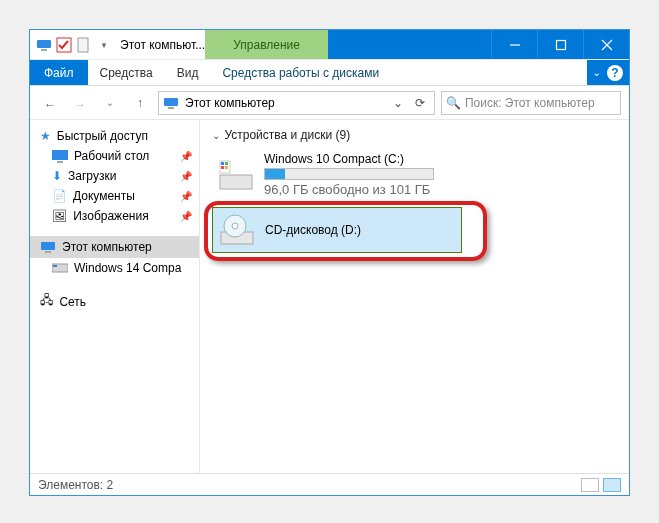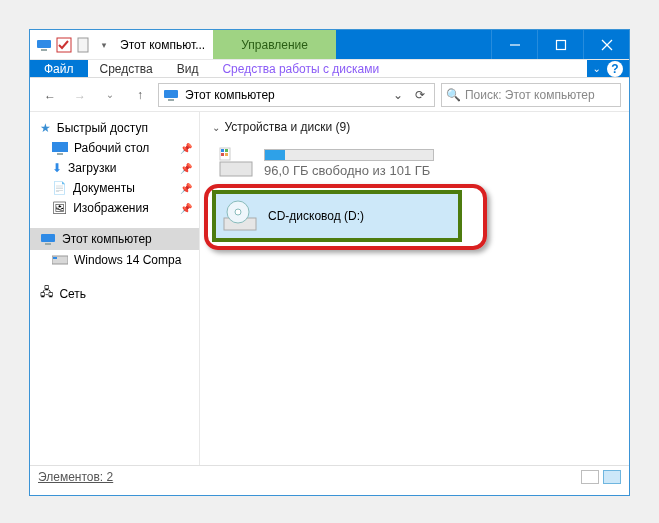--- a/index.html
+++ b/index.html
@@ -1,30 +1,30 @@
 <!DOCTYPE html>
 <html><head>
 <meta charset="utf-8">
 <style>
 * { margin: 0; padding: 0; box-sizing: border-box; font-family: "Segoe UI", Tahoma, sans-serif; font-size: 12px; }
 body { background: #f0f0f0; width: 659px; height: 523px; position: relative; }
 .outer { position: absolute; left: 29px; top: 29px; width: 601px; height: 467px; background: #fff; border: 1px solid #3a93d6; }
 .titlebar { height: 30px; background: #fff; display: flex; align-items: stretch; border-bottom: 1px solid #e8e8e8; }
 .qat { display: flex; align-items: center; gap: 4px; padding: 0 6px; }
 .qat-ic { width: 16px; height: 16px; display: flex; align-items: center; justify-content: center; }
-.titletext { flex: 0 0 auto; display: flex; align-items: center; padding: 0 8px 0 2px; color: #000; }
+.titletext { flex: 0 0 auto; display: flex; align-items: center; padding: 0 0 0 2px; color: #000; }
 .tab-manage { background: #9fd383; color: #2a5e14; display: flex; align-items: center; justify-content: center; padding: 0 28px; font-size: 12px; }
 .title-spacer { flex: 1; }
 .winbtns { display: flex; }
 .winbtn { width: 46px; display: flex; align-items: center; justify-content: center; background: #0078d7; color: #fff; border-left: 1px solid rgba(255,255,255,0.15); }
 .titlebar-blue { background:#0078d7; flex:1; display:flex; }
-.ribbon-tabs { height: 18px; background: #fff; display: flex; align-items: stretch; border-bottom: 1px solid #dcdcdc; }
+.ribbon-tabs { height: 26px; background: #fff; display: flex; align-items: stretch; border-bottom: 1px solid #dcdcdc; }
 .ribbon-tab { padding: 0 12px; display: flex; align-items: center; color: #333; }
 .ribbon-tab.file { background: #0078d7; color: #fff; padding: 0 14px; }
-.ribbon-tab.context { color: #8b5cf6; }
+.ribbon-tab.context { color: #0c4a6e; }
 .ribbon-right { margin-left:auto; display:flex; align-items:center; padding:0 6px; gap:6px; color:#0078d7; background:#0078d7; }
 .ribbon-right span { color:#fff; }
 .addr { height: 34px; display: flex; align-items: center; gap: 6px; padding: 0 8px; border-bottom: 1px solid #e8e8e8; }
 .nav-ic { width: 24px; height: 24px; display: flex; align-items: center; justify-content: center; color: #555; }
 .addrbox { flex: 1; height: 24px; border: 1px solid #c9c9c9; display: flex; align-items: center; padding: 0 4px; gap: 6px; }
 .addrbox .pc-ic { width:16px; height:16px; }
 .addr-btn { width: 20px; color: #555; text-align:center; }
 .searchbox { width: 180px; height: 24px; border: 1px solid #c9c9c9; display: flex; align-items: center; padding: 0 4px; color: #888; gap:4px; }
 .body { display: flex; height: calc(100% - 30px - 26px - 34px - 22px); }
 .nav { width: 170px; border-right: 1px solid #e8e8e8; padding: 6px 0; overflow: hidden; }
@@ -38,22 +38,22 @@
 .section-head .chev { color:#555; font-size:10px; }
 .drive { display: flex; align-items: center; gap: 10px; padding: 4px 6px; width: 250px; }
 .drive-ic { width: 36px; height: 36px; display:flex; align-items:center; justify-content:center; }
 .drive-info { flex:1; }
 .drive-name { color:#000; }
 .usage { width: 170px; height: 12px; border:1px solid #bdbdbd; margin: 2px 0; position:relative; background:#eaeaea; }
 .usage-fill { position:absolute; left:0; top:0; bottom:0; width:12%; background:#2ea1e8; }
 .drive-sub { color:#6b6b6b; font-size:13px; white-space:nowrap; overflow:hidden; text-overflow:ellipsis; width:170px; }
 .highlighted { position: relative; margin-top: 6px; }
 .red-ring { position:absolute; left:-8px; top:-6px; right:130px; bottom:-8px; border:4px solid #d92020; border-radius:14px; box-shadow: 3px 3px 5px rgba(0,0,0,.35); pointer-events:none; }
-.drive.sel { background:#cde8f9; border:4px solid #4d7c0f; }
-.status { height: 22px; border-top: 1px solid #e0e0e0; display: flex; align-items: center; padding: 0 8px; gap: 16px; color:#555;text-decoration:underline; }
+.drive.sel { background:#cde8f9; border:1px solid #4d7c0f; }
+.status { height: 22px; border-top: 1px solid #e0e0e0; display: flex; align-items: center; padding: 0 8px; gap: 16px; color:#555; }
 .status .right { margin-left:auto; display:flex; gap:4px; }
 .view-ic { width:18px; height:14px; border:1px solid #bdbdbd; }
 .view-ic.active { background:#cde8f9; border-color:#6fb6df; }
 svg { display:block; }
 </style>
 </head>
 <body>
 
 <div class="outer">
 
@@ -206,20 +206,21 @@
           <svg width="36" height="36">
               <rect x="2" y="18" width="32" height="14" fill="#e6e6e6" stroke="#aaa"></rect>
               <rect x="2" y="4" width="10" height="12" fill="#fff" stroke="#ccc"></rect>
               <rect x="3" y="5" width="3" height="3" fill="#2e8ae6"></rect>
               <rect x="3" y="9" width="3" height="3" fill="#d9534f"></rect>
               <rect x="7" y="5" width="3" height="3" fill="#5cb85c"></rect>
               <rect x="7" y="9" width="3" height="3" fill="#f0ad4e"></rect>
             </svg>
         </div>
         <div class="drive-info">
+          <div class="drive-name">Windows 10 Compact (C:)</div>
           <div class="usage">
               <div class="usage-fill"></div>
             </div>
           <div class="drive-sub">96,0 ГБ свободно из 101 ГБ</div>
         </div>
       </div>
 
       <div class="highlighted">
         <div class="drive sel">
           <div class="drive-ic">

